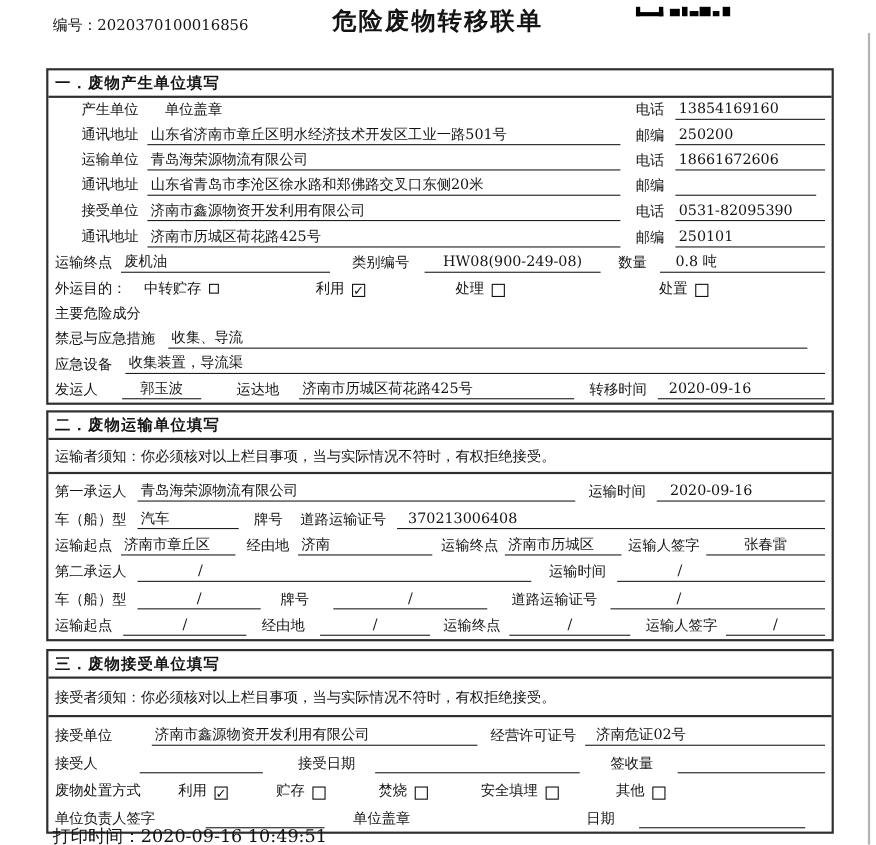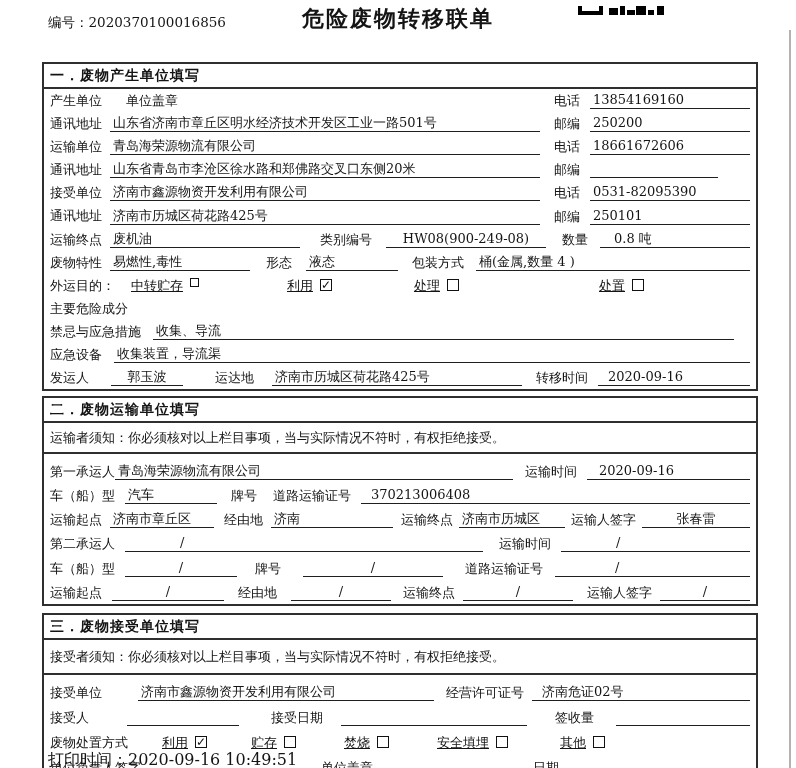--- a/index.html
+++ b/index.html
@@ -24,29 +24,29 @@
 
   .row { display:flex; align-items:flex-end; height:23.1px; padding:0 6px 3px 6px;
          font-size:13px; line-height:16px; }
   .s2 .row { height:24.3px; }
   .s3 .row { height:25px; }
   .lbl { white-space:nowrap; flex-shrink:0; }
   .u { border-bottom:1px solid #1f1f1f; white-space:nowrap; padding:0 3px;
        flex-shrink:0; min-height:16px; }
   .u.grow { flex:1 1 auto; }
   .u.center { text-align:center; }
-  .lgrp { width:490px; display:flex; align-items:center; flex-shrink:0; }
+  .lgrp { width:490px; display:flex; align-items:flex-start; flex-shrink:0;margin-left:24px; }
   .rgrp { flex:1; display:flex; align-items:flex-end; }
   .lgrp .u.grow { flex:1 1 auto; }
 
   .cb { width:12px; height:12px; border:1.4px solid #111; display:inline-flex;
         align-items:center; justify-content:center; font-size:12px; line-height:1;
         margin-left:7px; position:relative; top:1px; flex-shrink:0; overflow:visible; }
   .cb.sm { width:9px; height:9px; top:0; }
-  .opt { display:inline-flex; align-items:flex-start; white-space:nowrap;text-decoration:underline; }
+  .opt { display:inline-flex; align-items:center; white-space:nowrap; }
 
   .print-time { position:absolute; left:48px; top:750px; font-size:16px; }
 </style>
 </head>
 <body>
 
 <div class="page">
 
   <div class="serial"><span>编号：</span><span>2020370100016856</span></div>
   <div class="doc-title">危险废物转移联单</div>
@@ -140,28 +140,20 @@
 
       <div class="row">
         <span class="lbl" style="margin-right:8px">运输终点</span>
         <span class="u" style="width:190px">废机油</span>
         <span class="lbl" style="margin-left:20px">类别编号</span>
         <span class="u center" style="width:160px;margin-left:14px">HW08(900-249-08)</span>
         <span class="lbl" style="margin-left:16px">数量</span>
         <span class="u grow" style="margin-left:12px;padding-left:14px">0.8 吨</span>
       </div>
 
-      <div class="row">
-        <span class="lbl" style="margin-right:8px">废物特性</span>
-        <span class="u" style="width:140px">易燃性,毒性</span>
-        <span class="lbl" style="margin-left:16px">形态</span>
-        <span class="u" style="width:92px;margin-left:14px">液态</span>
-        <span class="lbl" style="margin-left:14px">包装方式</span>
-        <span class="u grow" style="margin-left:12px">桶(金属,数量 4 )</span>
-      </div>
 
       <div class="row">
         <span class="lbl">外运目的：</span>
         <span class="opt" style="margin-left:16px">
           <span>中转贮存</span>
           <span class="cb sm"></span>
         </span>
         <span class="opt" style="margin-left:88px">
           <span>利用</span>
           <span class="cb">✓</span>
@@ -198,21 +190,21 @@
         <span class="lbl" style="margin-left:14px">转移时间</span>
         <span class="u grow" style="margin-left:10px;padding-left:10px">2020-09-16</span>
       </div>
     </div>
 
     <div class="tbl s2">
       <div class="sec-hd">二．废物运输单位填写</div>
       <div class="note-row">运输者须知：你必须核对以上栏目事项，当与实际情况不符时，有权拒绝接受。</div>
 
       <div class="row" style="margin-top:4px">
-        <span class="lbl" style="">第一承运人</span>
+        <span class="lbl" style="margin-right:10px">第一承运人</span>
         <span class="u" style="width:398px">青岛海荣源物流有限公司</span>
         <span class="lbl" style="margin-left:12px">运输时间</span>
         <span class="u grow" style="margin-left:10px;padding-left:12px">2020-09-16</span>
       </div>
 
       <div class="row">
         <span class="lbl" style="margin-right:10px">车（船）型</span>
         <span class="u" style="width:92px">汽车</span>
         <span class="lbl" style="margin-left:14px">牌号</span>
         <span class="lbl" style="margin-left:16px">道路运输证号</span>

